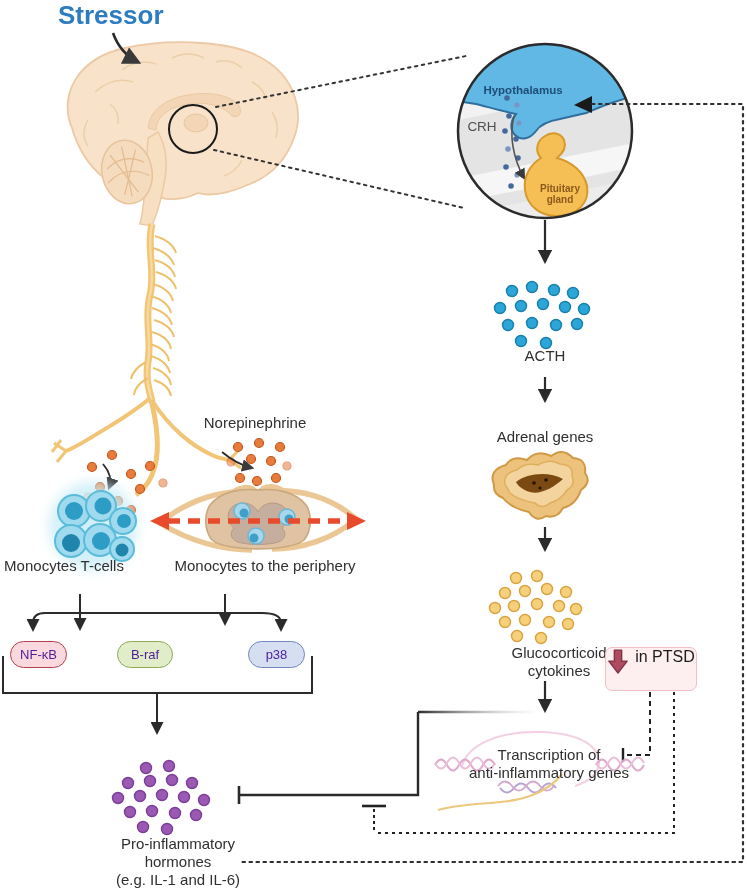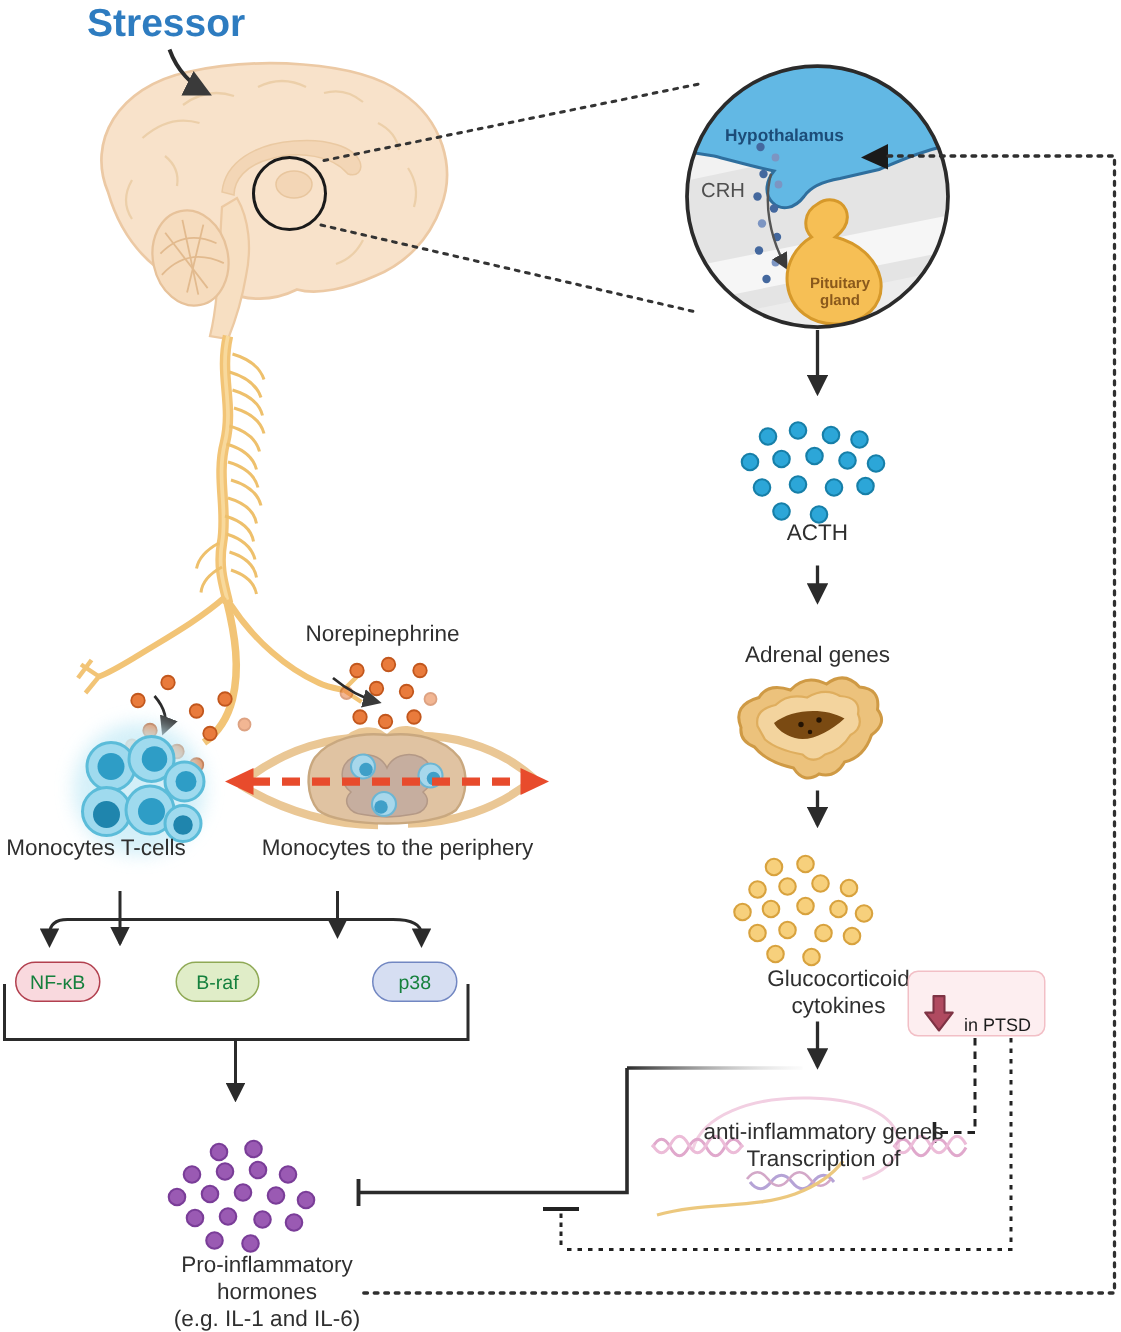--- a/index.html
+++ b/index.html
@@ -12,30 +12,30 @@
     position:absolute;transform:translateX(-50%);text-align:center;
     font-size:15px;line-height:18px;white-space:nowrap;z-index:3;
   }
   #stressor-label{
     position:absolute;left:58px;top:0;font-size:26px;font-weight:bold;
     color:var(--stressor-text,#2e7cc0);z-index:3;
   }
   .pill{
     position:absolute;height:27px;border:1.6px solid;border-radius:14px;
     display:flex;align-items:center;justify-content:center;
-    font-size:13px;color:#15803d;box-sizing:border-box;z-index:3;background:#eee;
+    font-size:13px;color:#4c1d95;box-sizing:border-box;z-index:3;background:#eee;
   }
   #pill-nfkb{left:10px;top:641px;width:57px}
   #pill-braf{left:117px;top:641px;width:56px}
   #pill-p38{left:248px;top:641px;width:57px}
   #ptsd-box{
     position:absolute;left:605px;top:647px;width:92px;height:44px;box-sizing:border-box;
     background:var(--ptsd-box-fill,#fdeef0);border:1.6px solid var(--ptsd-box-border,#f2bfc6);
-    border-radius:7px;display:flex;align-items:flex-end;justify-content:center;gap:6px;
-    font-size:12px;color:#1c1c1c;z-index:3;
+    border-radius:7px;display:flex;align-items:flex-start;justify-content:center;gap:6px;
+    font-size:16px;color:#1c1c1c;z-index:3;
   }
   svg text{font-family:"Liberation Sans",sans-serif}
 </style>
 </head>
 <body>
 
 <svg id="art" width="747" height="888" viewBox="0 0 747 888">
   <defs>
     <marker id="arw" viewBox="0 0 10 10" refX="8.5" refY="5" markerWidth="6.5" markerHeight="6.5" orient="auto-start-reverse">
       <path d="M0,0 L10,5 L0,10 Z" fill="#2b2b2b"></path>
@@ -371,22 +371,22 @@
 </div>
 
 <div id="ptsd-box">
   <svg width="22" height="28" viewBox="0 0 24 30">
     <polygon points="8,2 16,2 16,14 22,14 12,27 2,14 8,14" style="fill:var(--ptsd-arrow,#b04a60)" stroke="#7e3344" stroke-width="1.5" stroke-linejoin="round"></polygon>
   </svg>
   <span>in PTSD</span>
 </div>
 
 <div class="lbl" style="left:549px;top:746px">
+  <div>Transcription of</div>
   <div>anti-inflammatory genes</div>
-  <div>Transcription of</div>
 </div>
 
 <div class="lbl" style="left:255px;top:414px">Norepinephrine</div>
 <div class="lbl" style="left:64px;top:557px">Monocytes T-cells</div>
 <div class="lbl" style="left:265px;top:557px">Monocytes to the periphery</div>
 
 <div class="pill" id="pill-nfkb" style="background:#f9d9de;border-color:#b2404f">NF-κB</div>
 <div class="pill" id="pill-braf" style="background:#e0edc8;border-color:#8fa955">B-raf</div>
 <div class="pill" id="pill-p38" style="background:#d6def2;border-color:#7287c2">p38</div>
 

